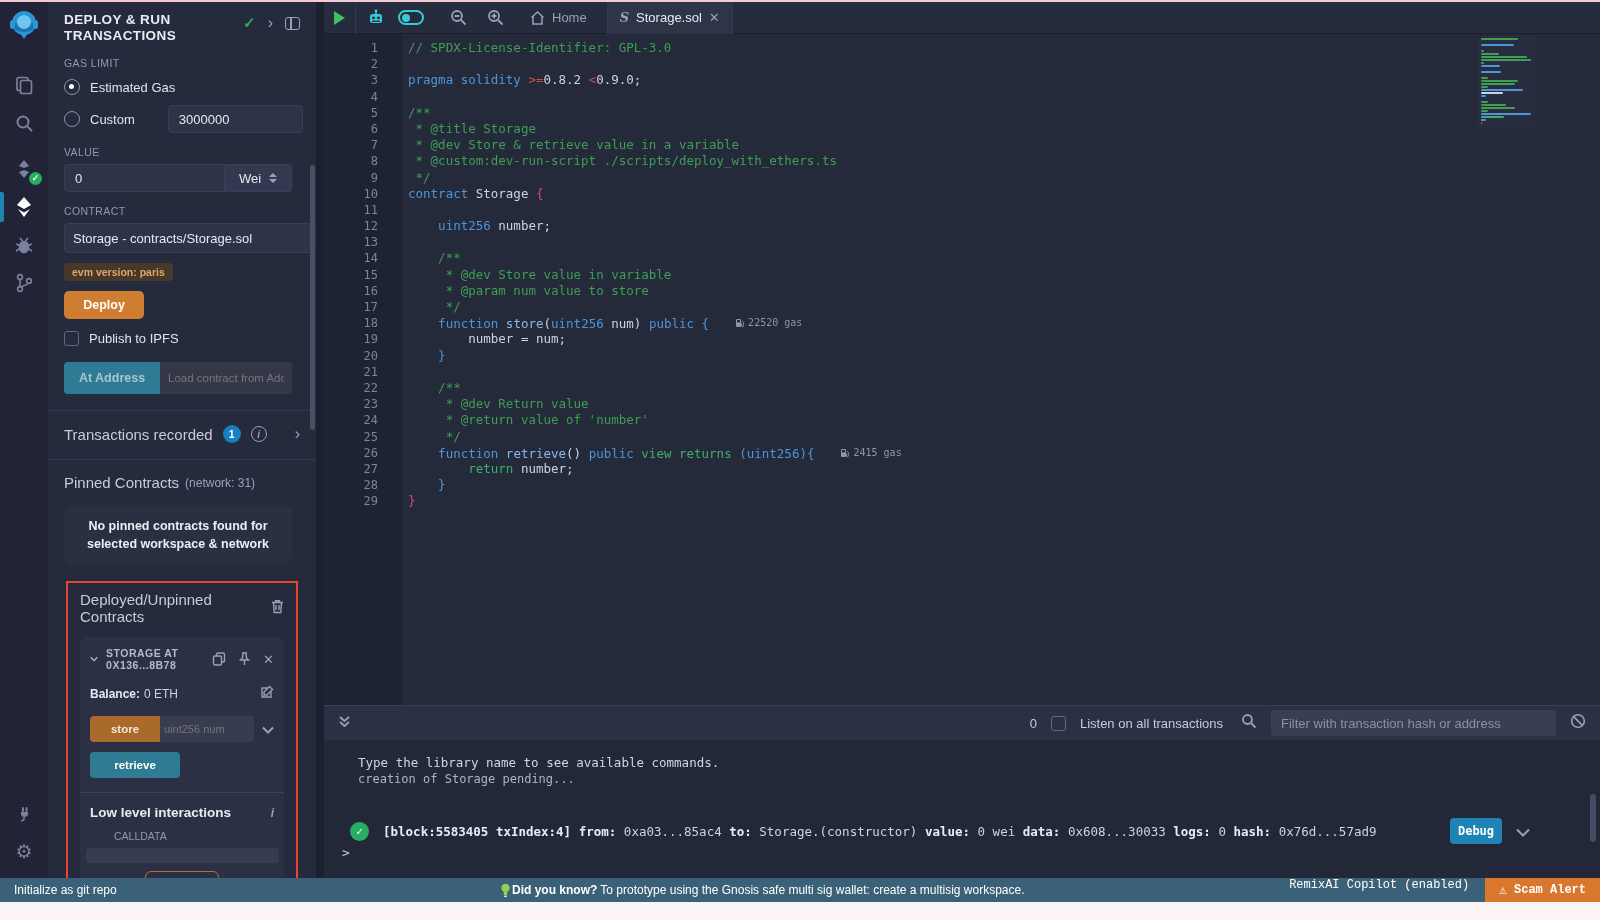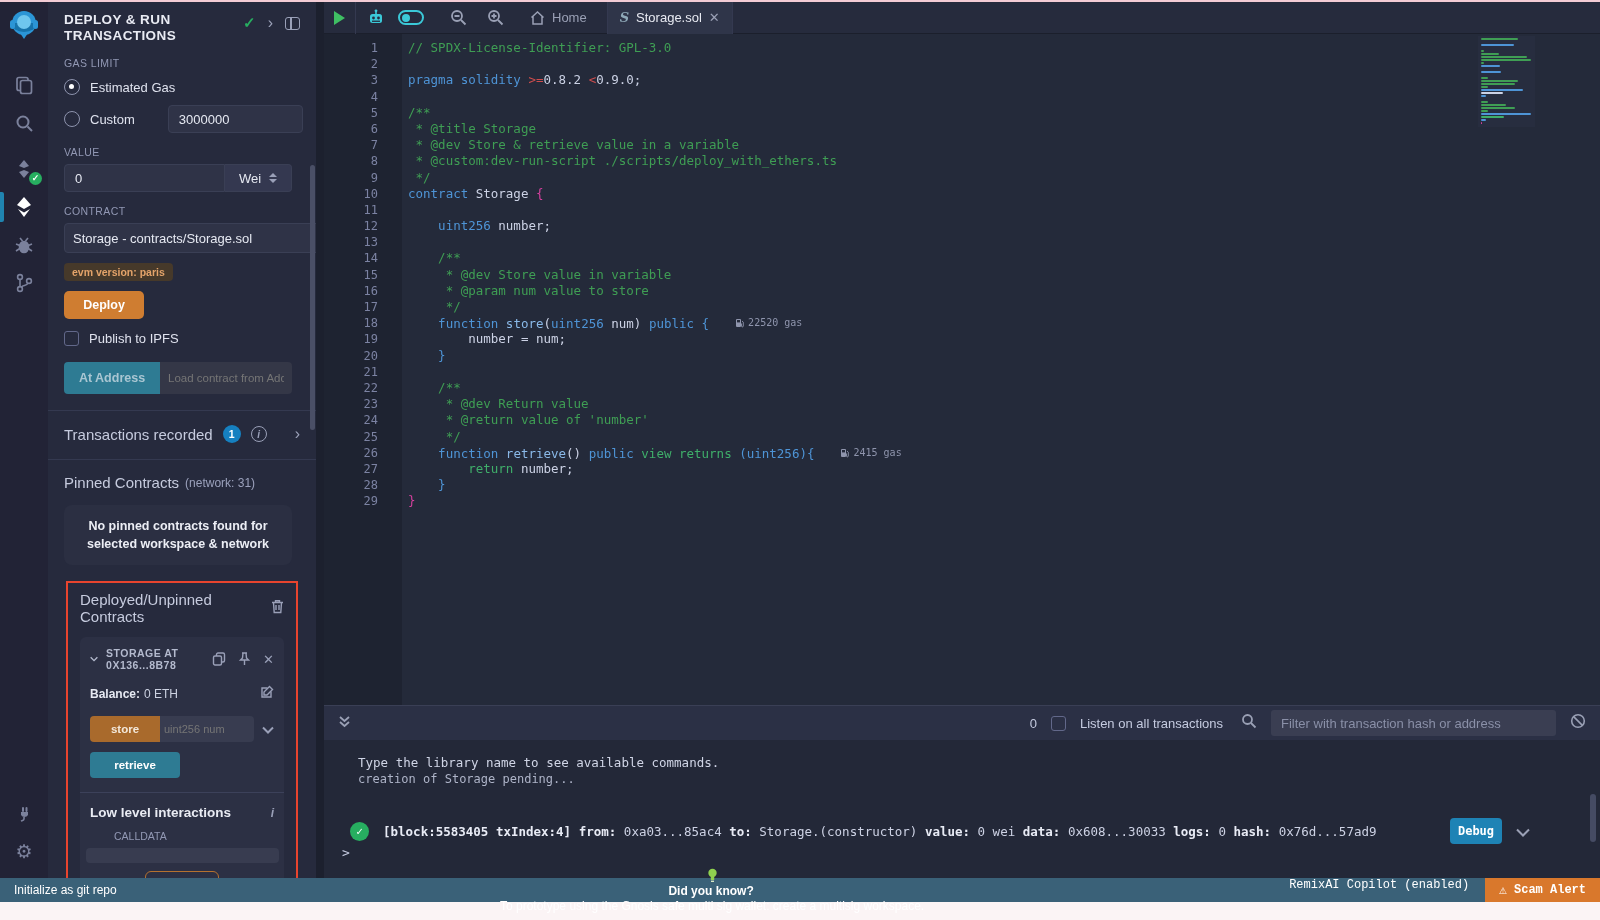--- a/index.html
+++ b/index.html
@@ -129,21 +129,21 @@
   .ok-circ { width:19px; height:19px; border-radius:50%; background:#27ae60; color:#fff; font-size:11px; display:flex; align-items:center; justify-content:center; flex:0 0 auto; }
   .log-text { flex:1; font-size:12.5px; color:#cdd2e4; white-space:nowrap; overflow:hidden; }
   .log-text b { color:#e8ebf5; }
   .btn-debug { width:52px; height:26px; background:#1e83b5; border:none; border-radius:4px; color:#fff; font-weight:bold; font-size:12px; cursor:pointer; font-family:"DejaVu Sans Mono",monospace; }
   .term-prompt { position:absolute; left:18px; bottom:18px; font-size:13px; color:#c5cbe0; }
   .term-scroll { position:absolute; right:4px; bottom:36px; width:6px; height:48px; background:#454b63; border-radius:3px; }
 
   
   .statusbar { position:absolute; left:0; right:0; bottom:18px; height:24px; background:#3a6178; display:flex; align-items:center; color:#fff; font-size:12px; z-index:10; }
   .status-left { padding-left:14px; cursor:pointer; }
-  .status-tip { position:absolute; left:500px; display:flex; align-items:center; gap:1px;flex-direction:column; }
+  .status-tip { position:absolute; left:500px; display:flex; align-items:center; gap:1px; }
   .status-tip b { margin-right:2px; }
   .status-right { margin-left:auto; display:flex; align-items:flex-start; height:100%;font-family:Liberation Mono, monospace; }
   .copilot { margin-right:16px; cursor:pointer; }
   .scam { height:100%; background:#d9782c; display:flex; align-items:center; gap:7px; padding:0 14px; font-weight:bold; cursor:pointer; }
   .scam .warn { font-size:13px; }
   .bottom-strip { position:absolute; left:0; right:0; bottom:0; height:18px; background:#fbf4f5; }
 </style>
 </head>
 <body>
 

